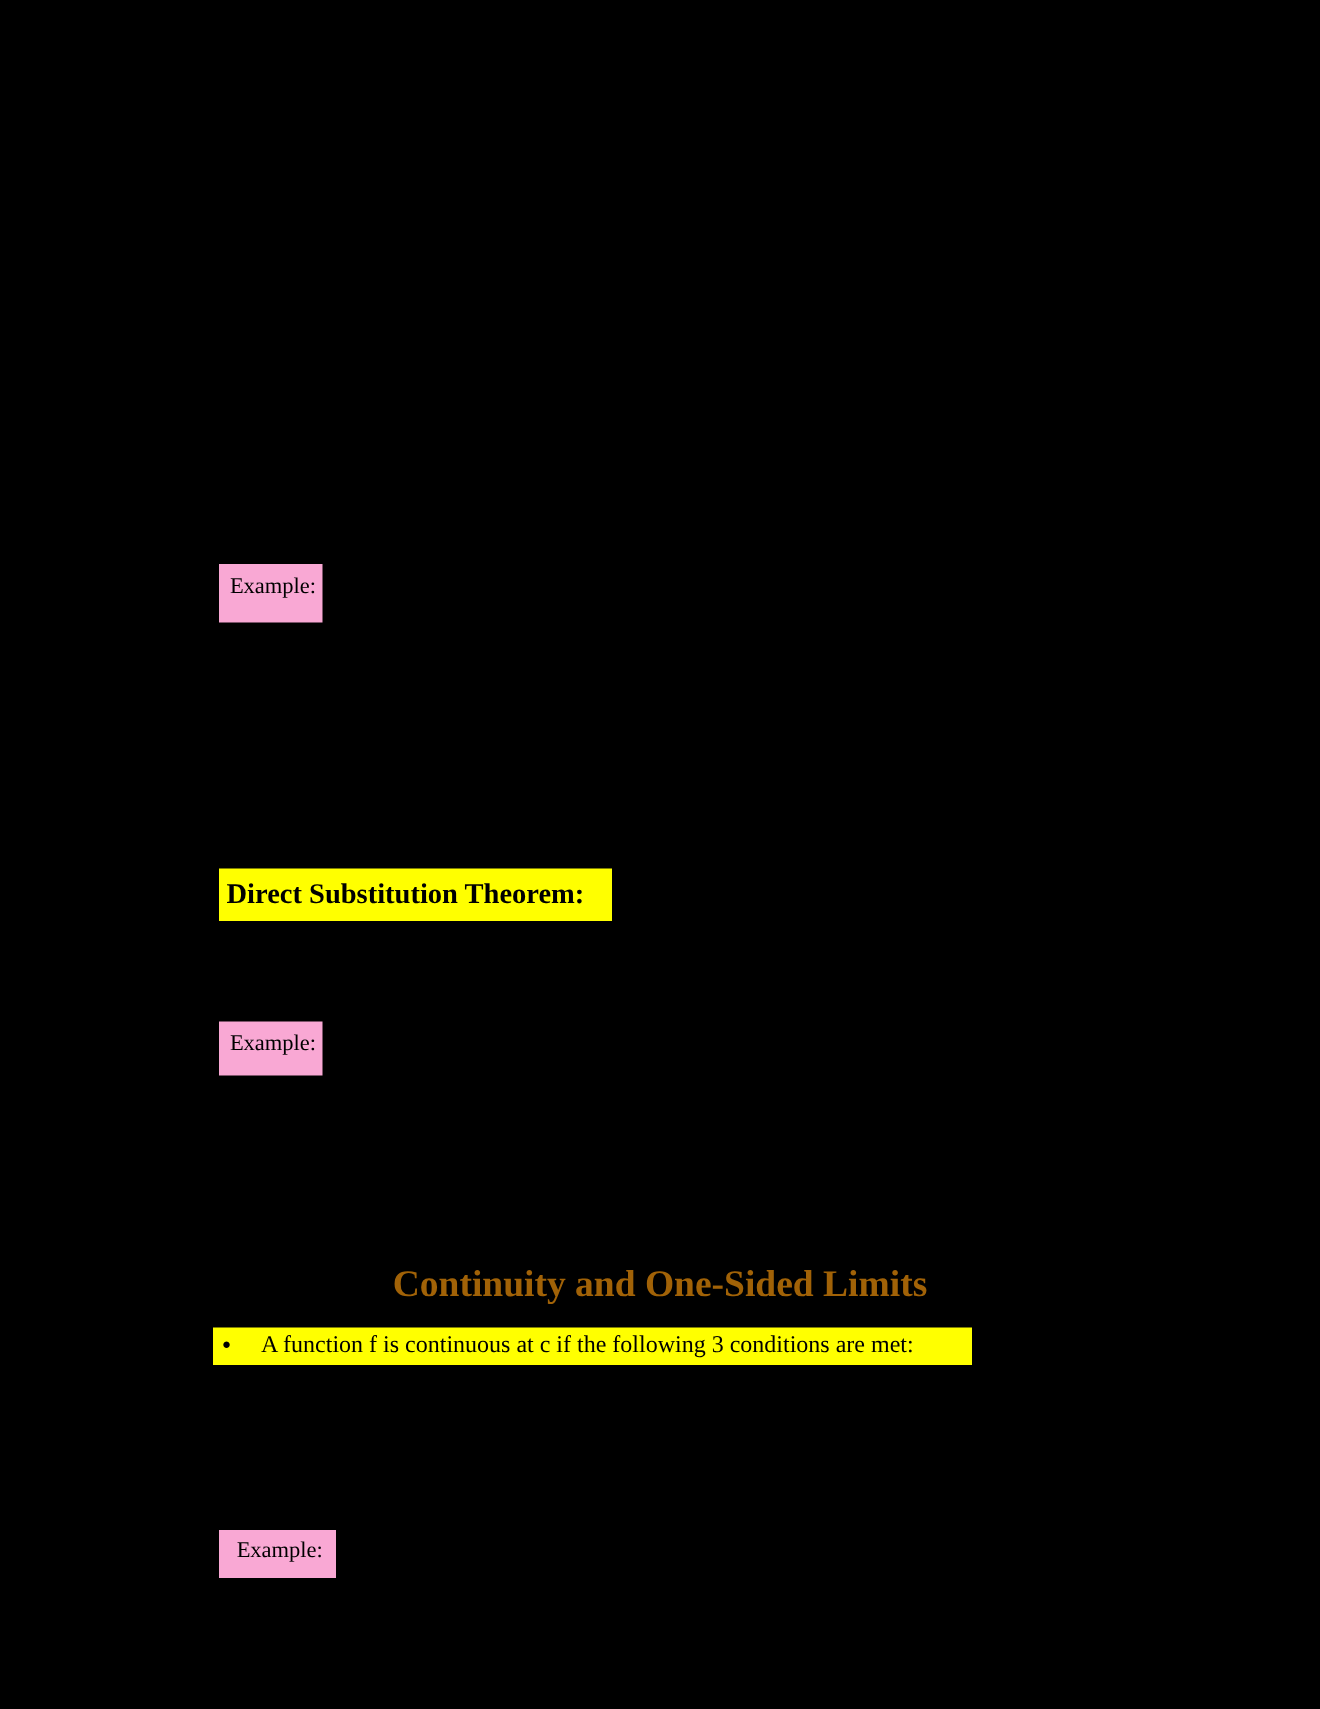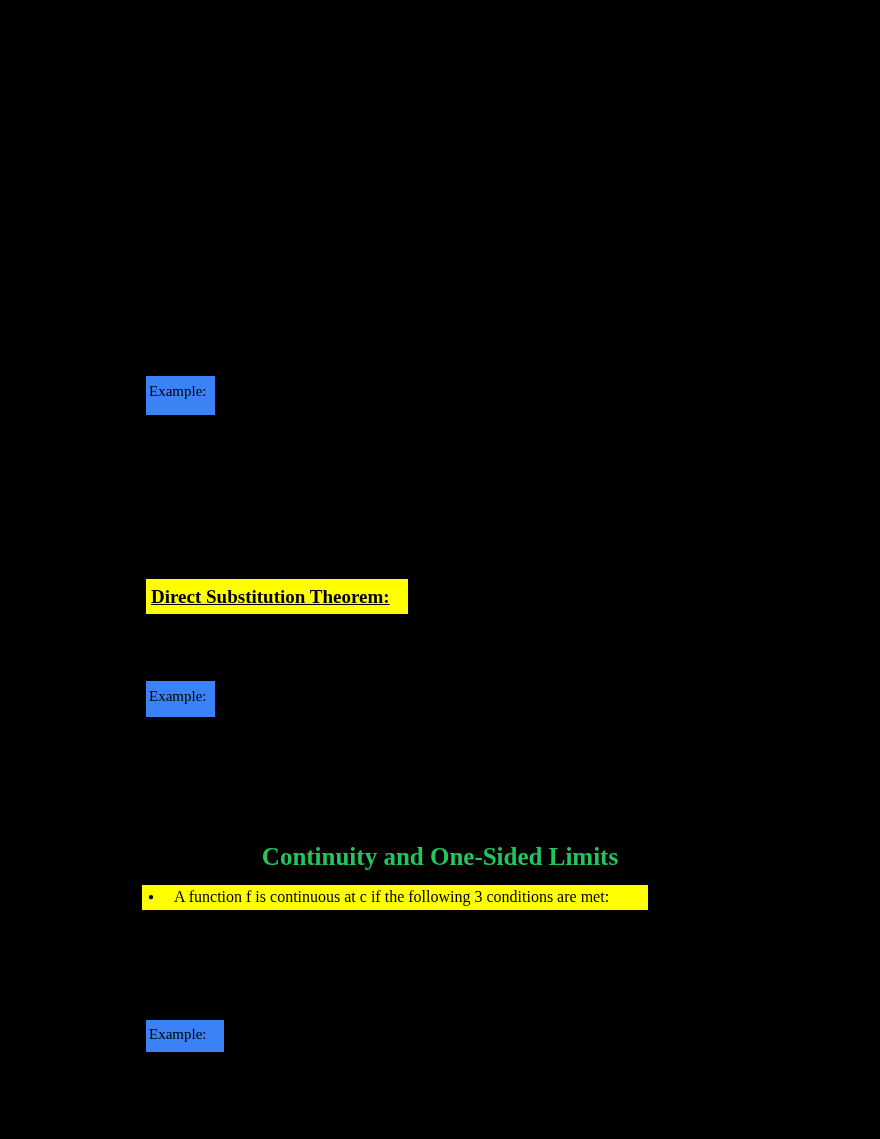--- a/index.html
+++ b/index.html
@@ -14,50 +14,49 @@
     background: #000000;
     font-family: "Liberation Serif", serif;
     overflow: hidden;
   }
   .hl {
     position: absolute;
     box-sizing: border-box;
     color: #000000;
     line-height: 1.15;
   }
-  .hl-pink { background: #3b82f6; }
+  .hl-pink { background: #f9a8d4; text-align: center; }
   .hl-yellow { background: #ffff00; }
 
   .example-1 {
     left: 146px; top: 376px;
     width: 69px; height: 39px;
     font-size: 15px;
     padding: 7px 0 0 3px;
   }
   .theorem {
     left: 146px; top: 579px;
     width: 262px; height: 35px;
     font-size: 19px;
     font-weight: bold;
     padding: 7px 0 0 5px;
     white-space: nowrap;
-    text-decoration: underline;
   }
   .example-2 {
     left: 146px; top: 681px;
     width: 69px; height: 36px;
     font-size: 15px;
     padding: 7px 0 0 3px;
   }
   .section-title {
     position: absolute;
     left: 0; top: 843px;
     width: 100%;
     text-align: center;
-    color: #22c55e;
+    color: #a16207;
     font-size: 25px;
     font-weight: bold;
   }
   .bullet-line {
     left: 118px; top: 885px;
     width: 506px; height: 25px;
     font-size: 16px;
     padding: 3px 0 0 6px;
     white-space: nowrap;
     margin-left: 24px;

